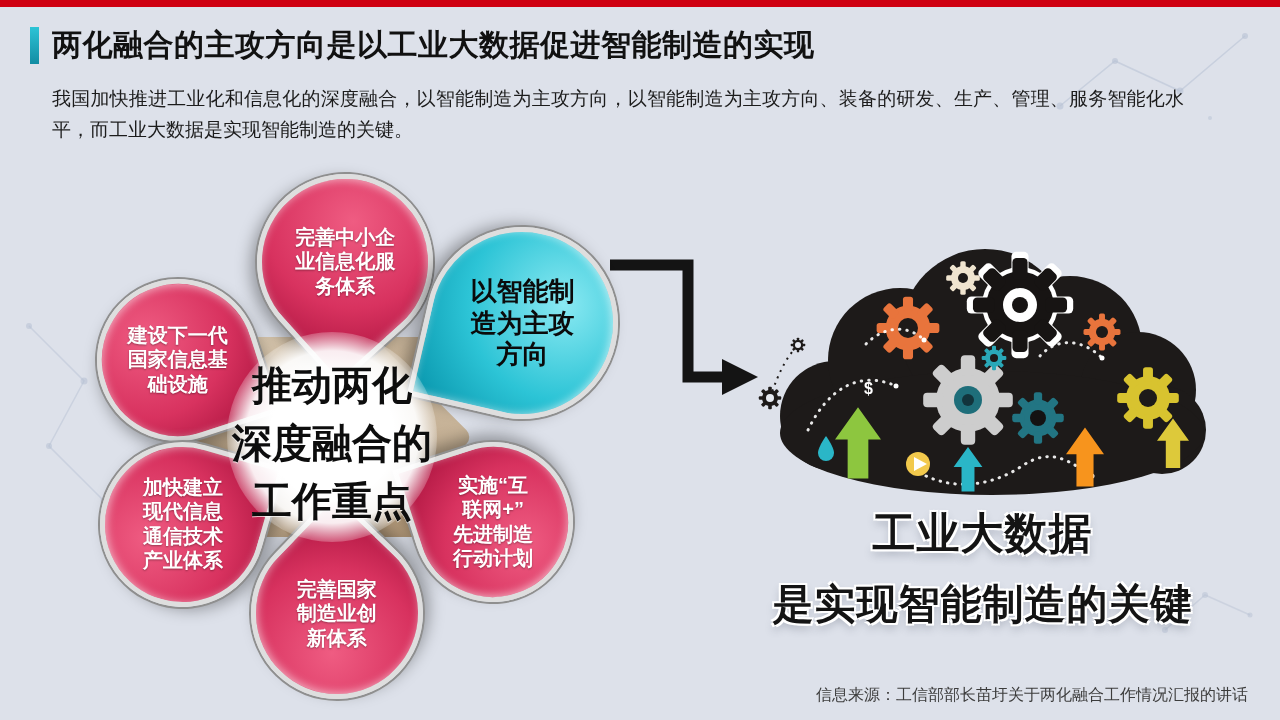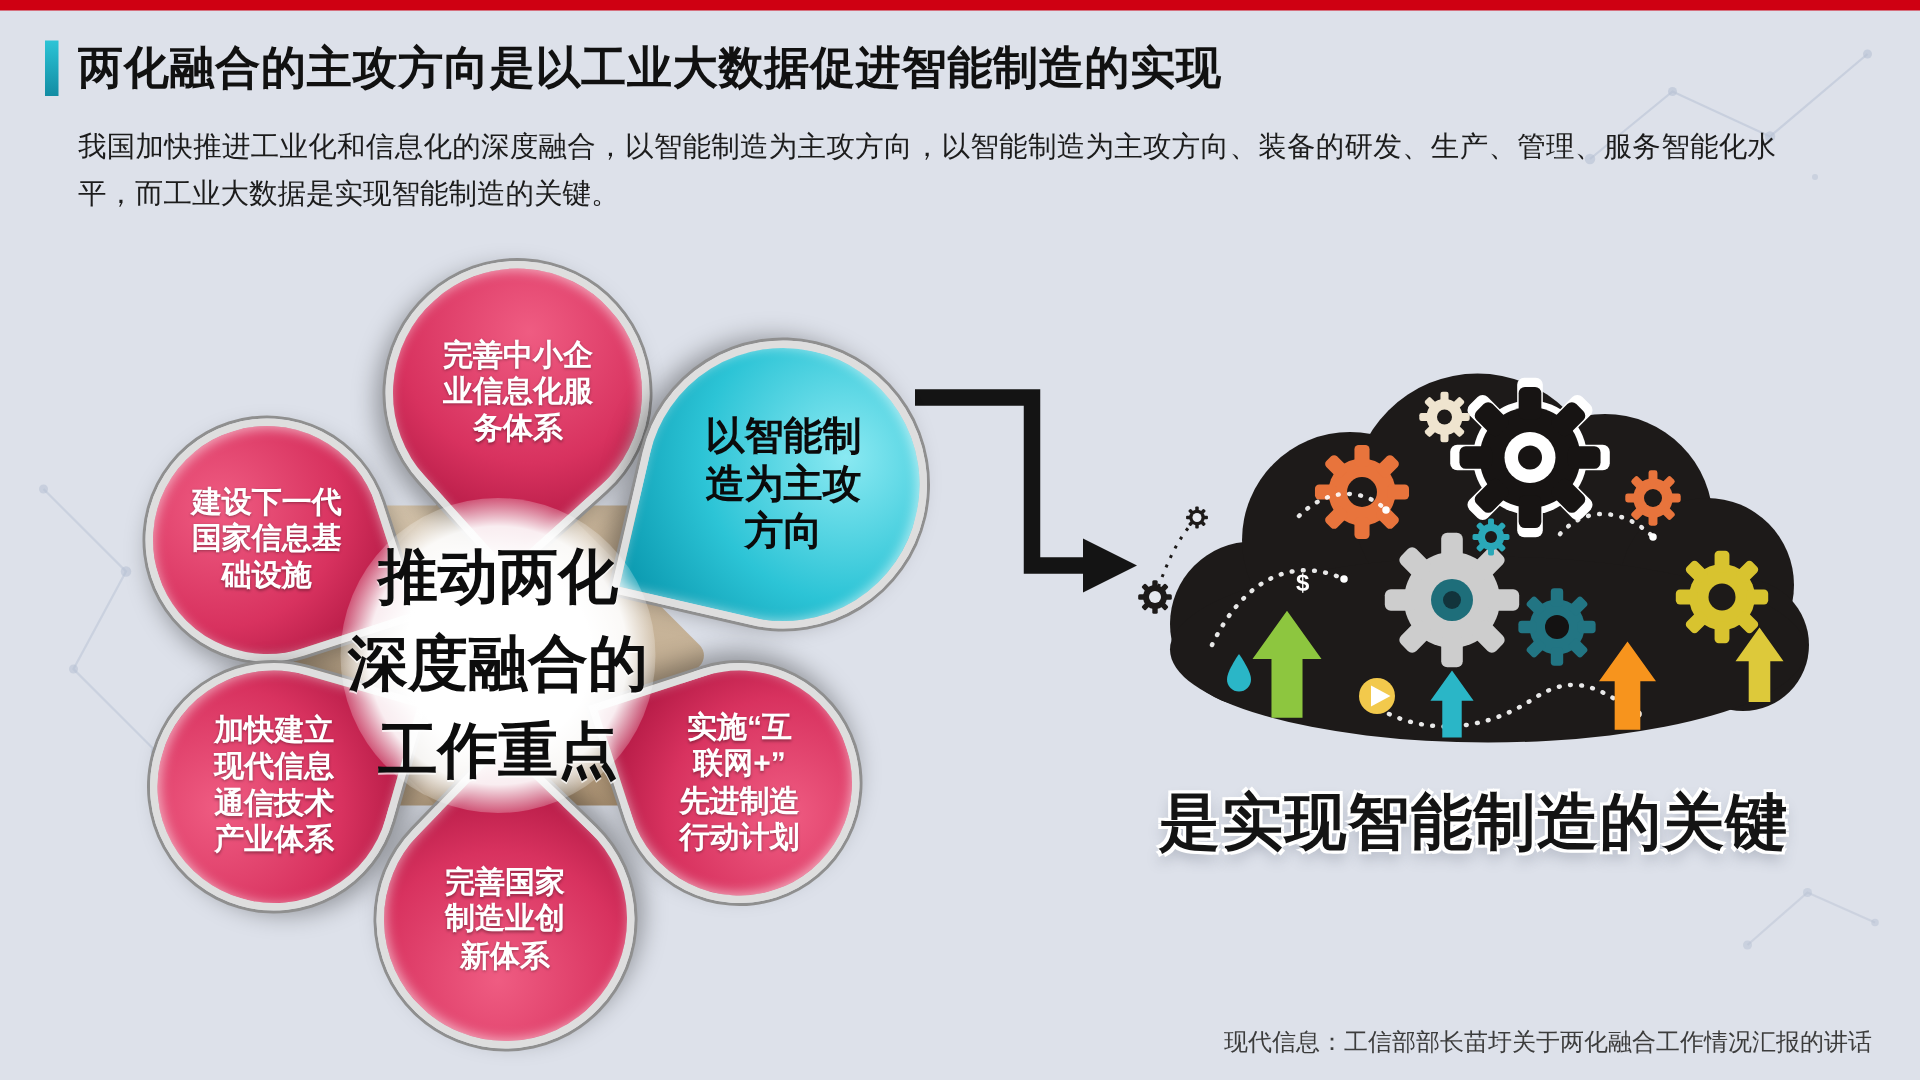--- a/index.html
+++ b/index.html
@@ -263,18 +263,19 @@
 
     <g>
       <circle cx="178" cy="216" r="12" fill="#f2c94c"></circle>
       <path d="M174,209 L174,223 L187,216 Z" fill="#ffffff"></path>
     </g>
     <path d="M86,188 C86,188 78,199 78,205 a8,8 0 0 0 16,0 C94,199 86,188 86,188 Z" fill="#2ab6c7"></path>
     <text x="124" y="146" fill="#ffffff" font-size="16" font-weight="bold">$</text>
   </svg>
 
   <div class="callout">
+    <div class="l1">工业大数据</div>
     <div class="l2">是实现智能制造的关键</div>
   </div>
 
-  <div class="source">现代信息：工信部部长苗圩关于两化融合工作情况汇报的讲话</div>
+  <div class="source">信息来源：工信部部长苗圩关于两化融合工作情况汇报的讲话</div>
 
 </div>
 
 </body></html>

